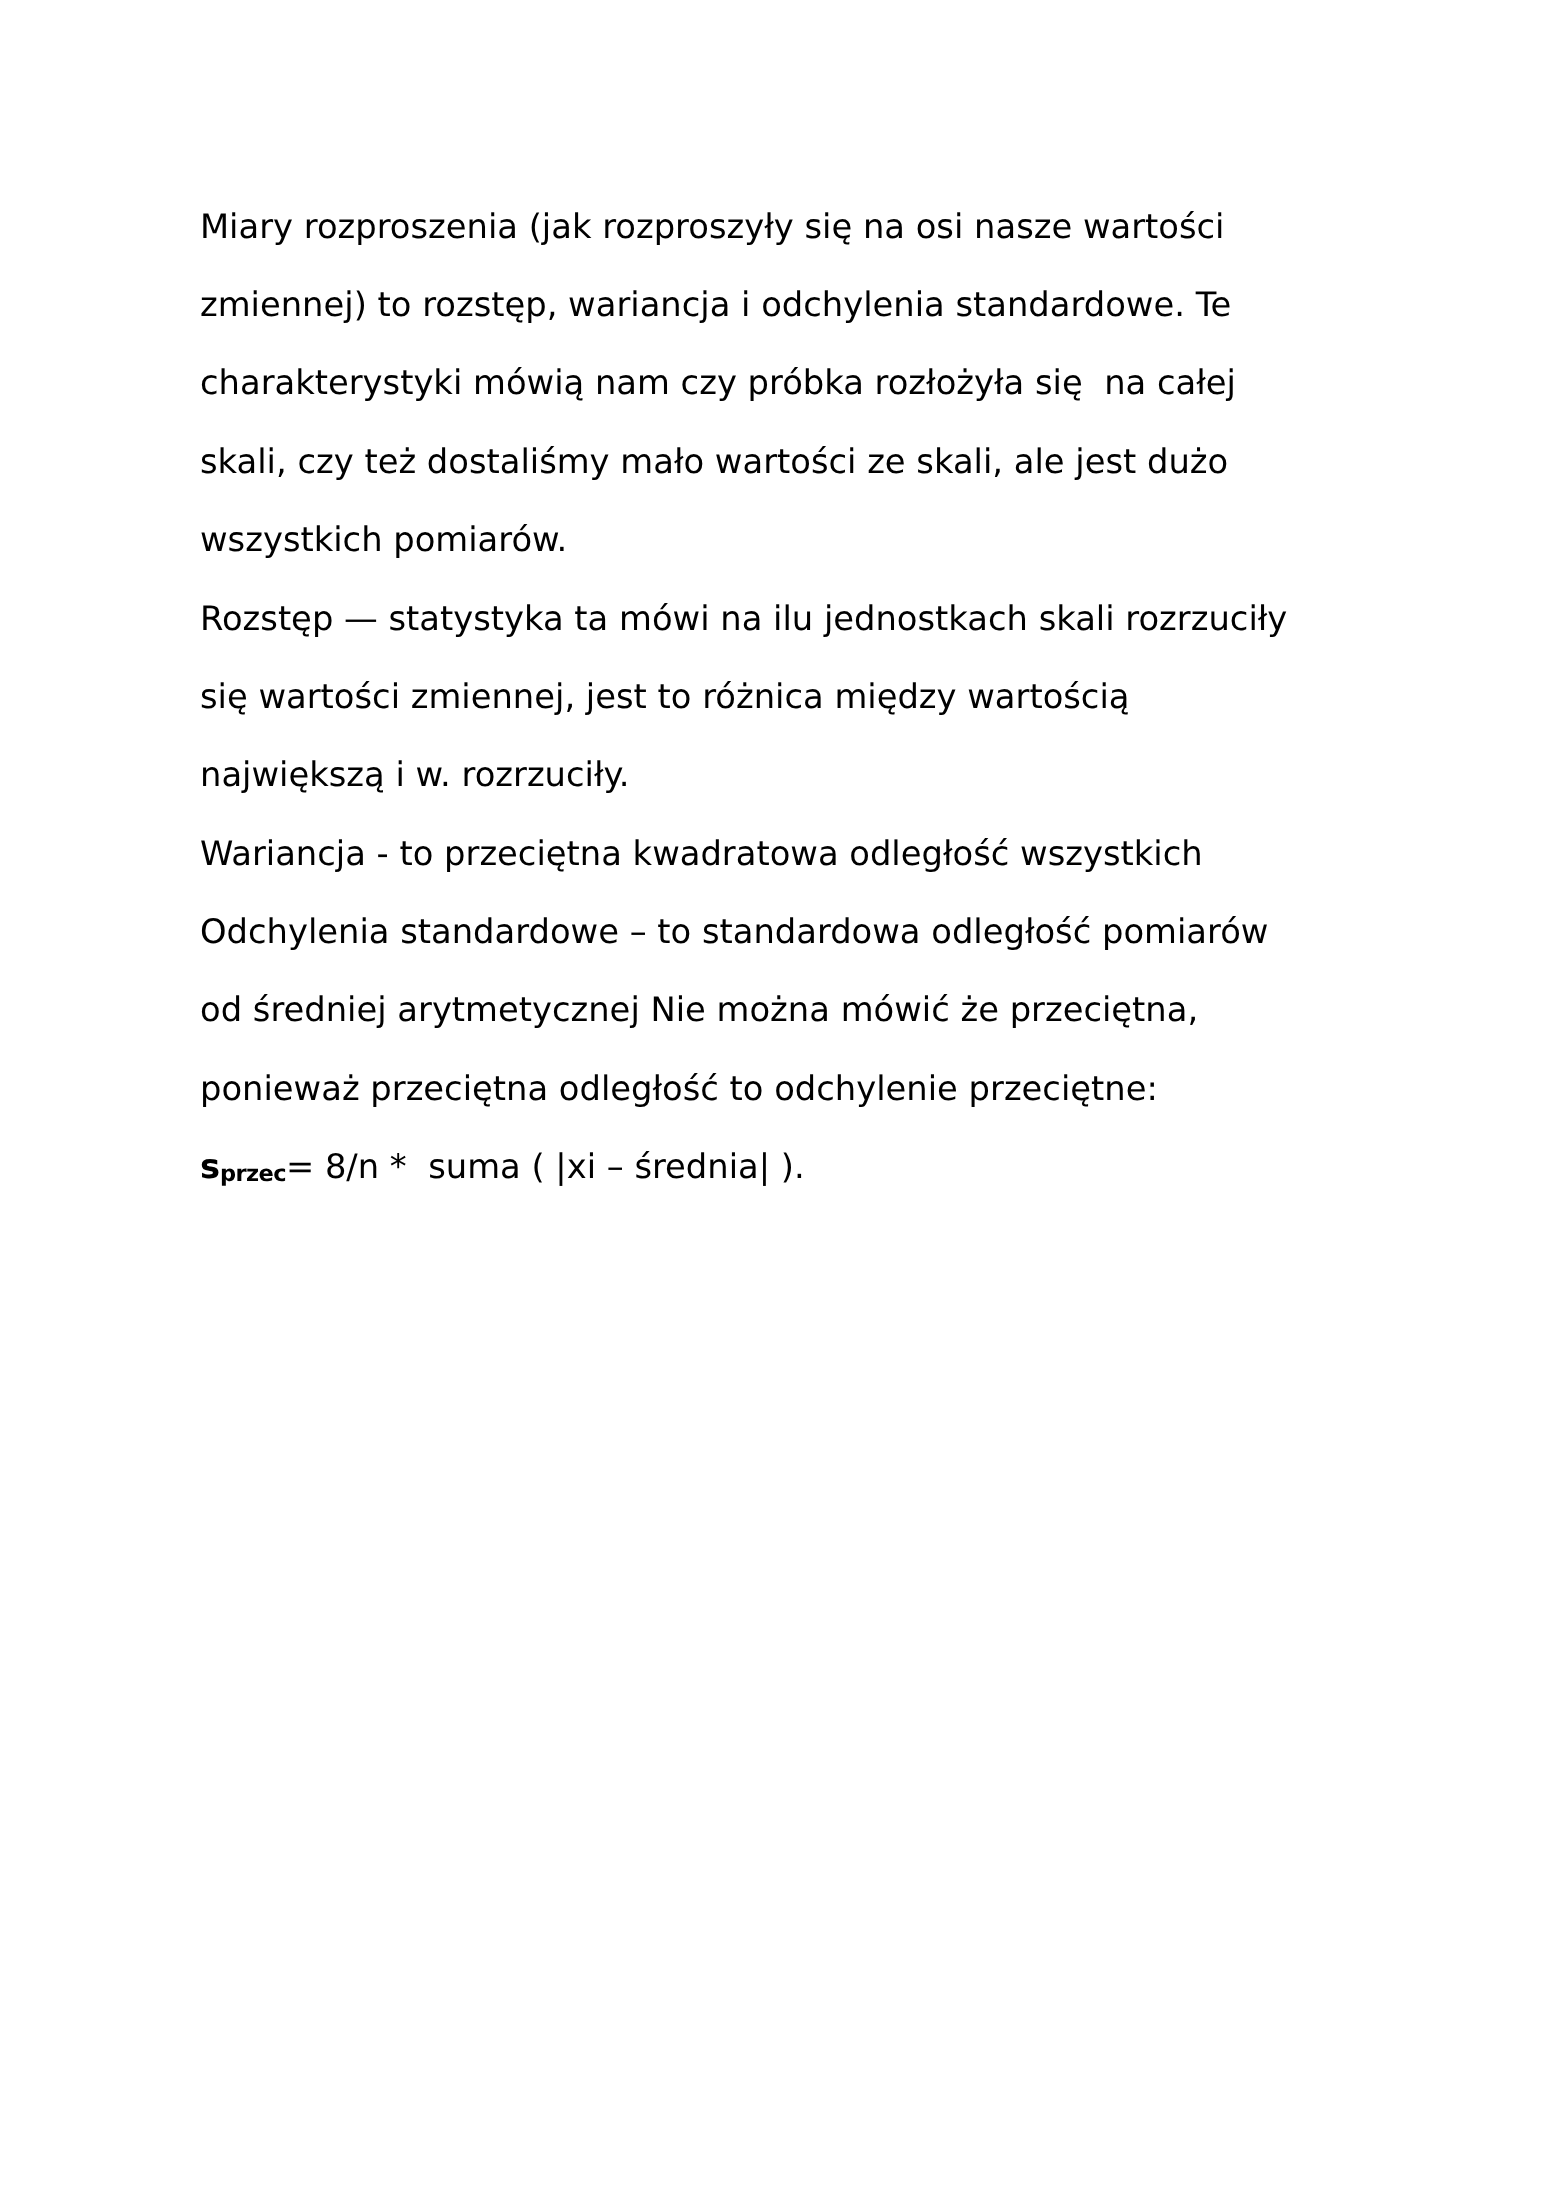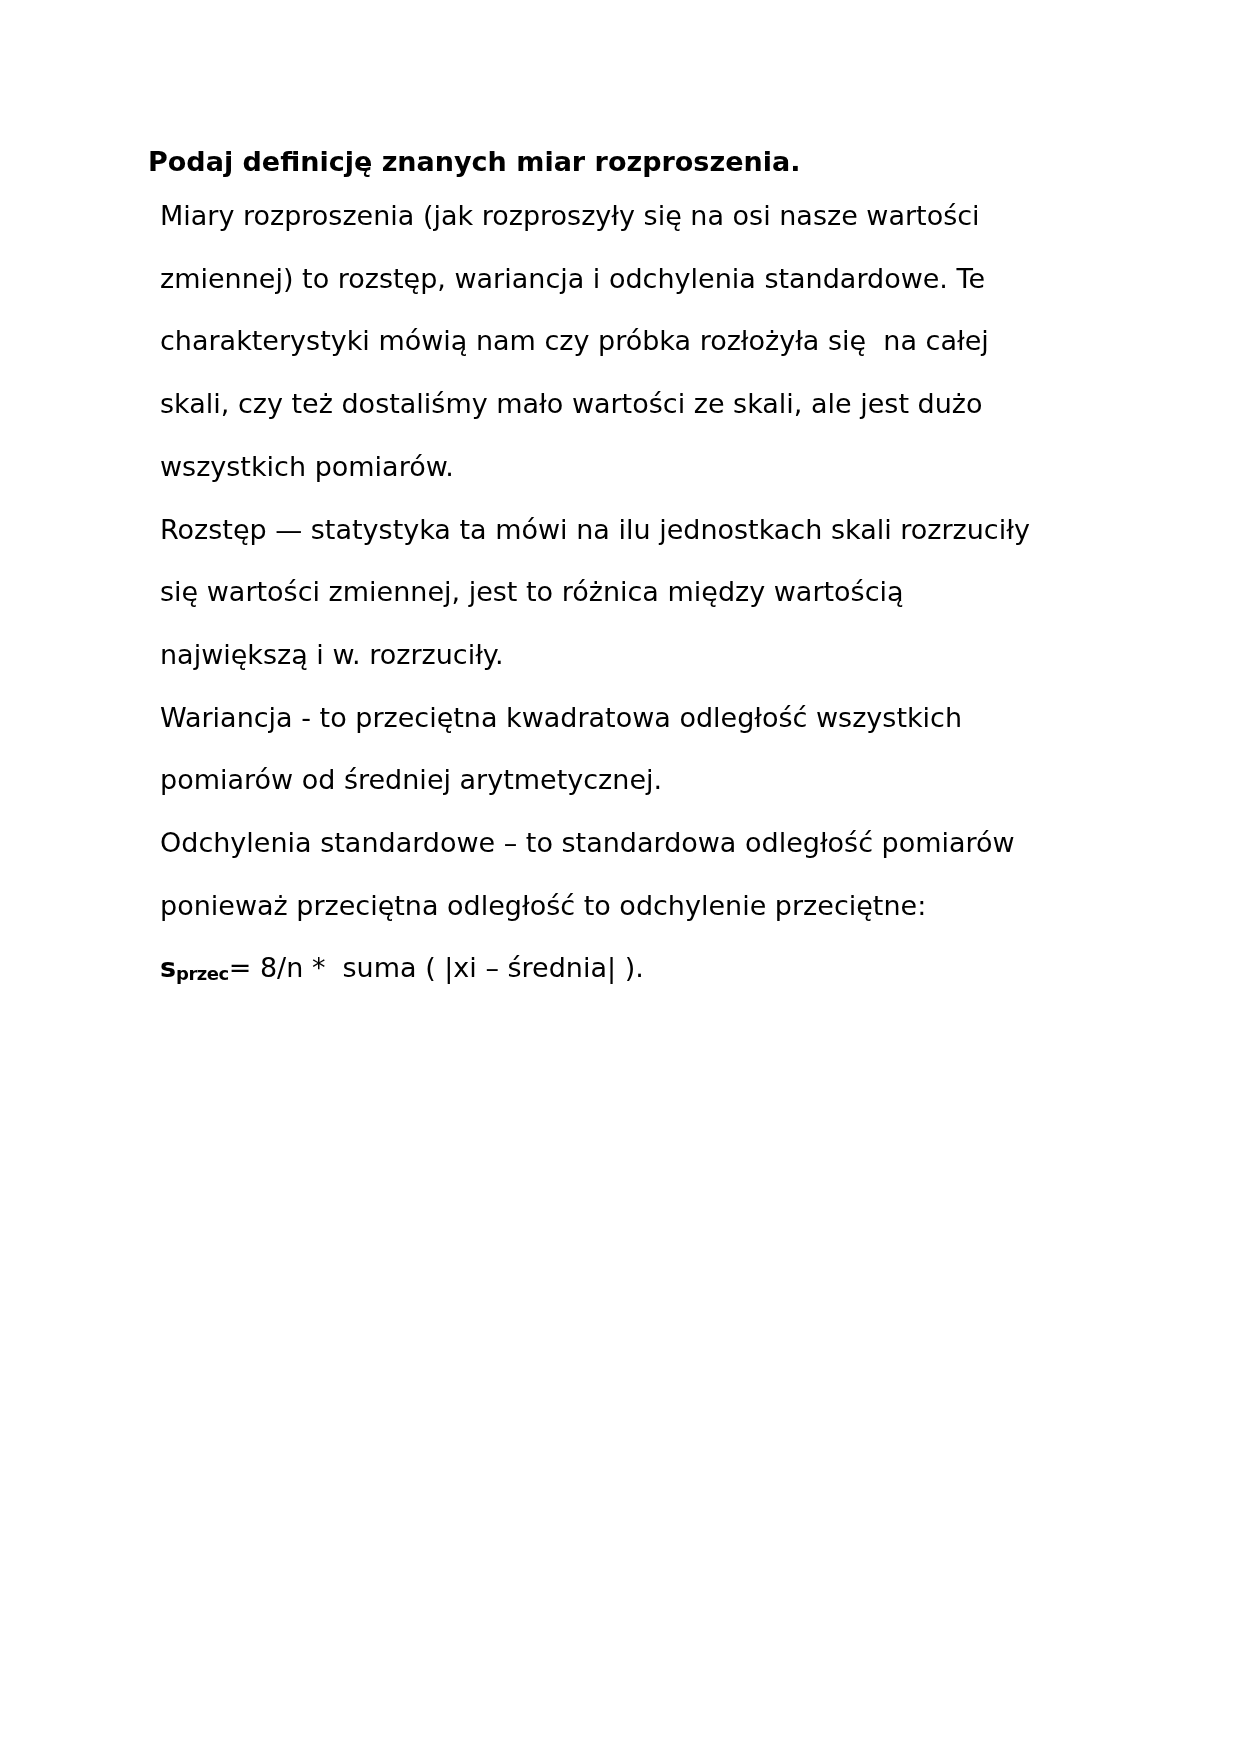--- a/index.html
+++ b/index.html
@@ -43,32 +43,31 @@
       vertical-align: baseline;
       position: relative;
       top: 3px;
       letter-spacing: -0.5px;
     }
   </style>
 </head>
 <body>
 
 <div class="page">
-  <p class="title">Podaj definicję znanych miar rozproszenia.</p>
 
   <p class="line">Miary rozproszenia (jak rozproszyły się na osi nasze wartości</p>
   <p class="line">zmiennej) to rozstęp, wariancja i odchylenia standardowe. Te</p>
   <p class="line">charakterystyki mówią nam czy próbka rozłożyła się  na całej</p>
   <p class="line">skali, czy też dostaliśmy mało wartości ze skali, ale jest dużo</p>
   <p class="line">wszystkich pomiarów.</p>
 
   <p class="line">Rozstęp — statystyka ta mówi na ilu jednostkach skali rozrzuciły</p>
   <p class="line">się wartości zmiennej, jest to różnica między wartością</p>
   <p class="line">największą i w. rozrzuciły.</p>
 
   <p class="line">Wariancja - to przeciętna kwadratowa odległość wszystkich</p>
-  <p class="line">pomiarów od średniej arytmetycznej.</p>
 
   <p class="line">Odchylenia standardowe – to standardowa odległość pomiarów</p>
+  <p class="line">od średniej arytmetycznej Nie można mówić że przeciętna,</p>
   <p class="line">ponieważ przeciętna odległość to odchylenie przeciętne:</p>
 
   <p class="line formula"><span class="s">s</span><sub>przec</sub><span>= 8/n *  suma ( |xi – średnia| ).</span></p>
 </div>
 
 </body></html>

